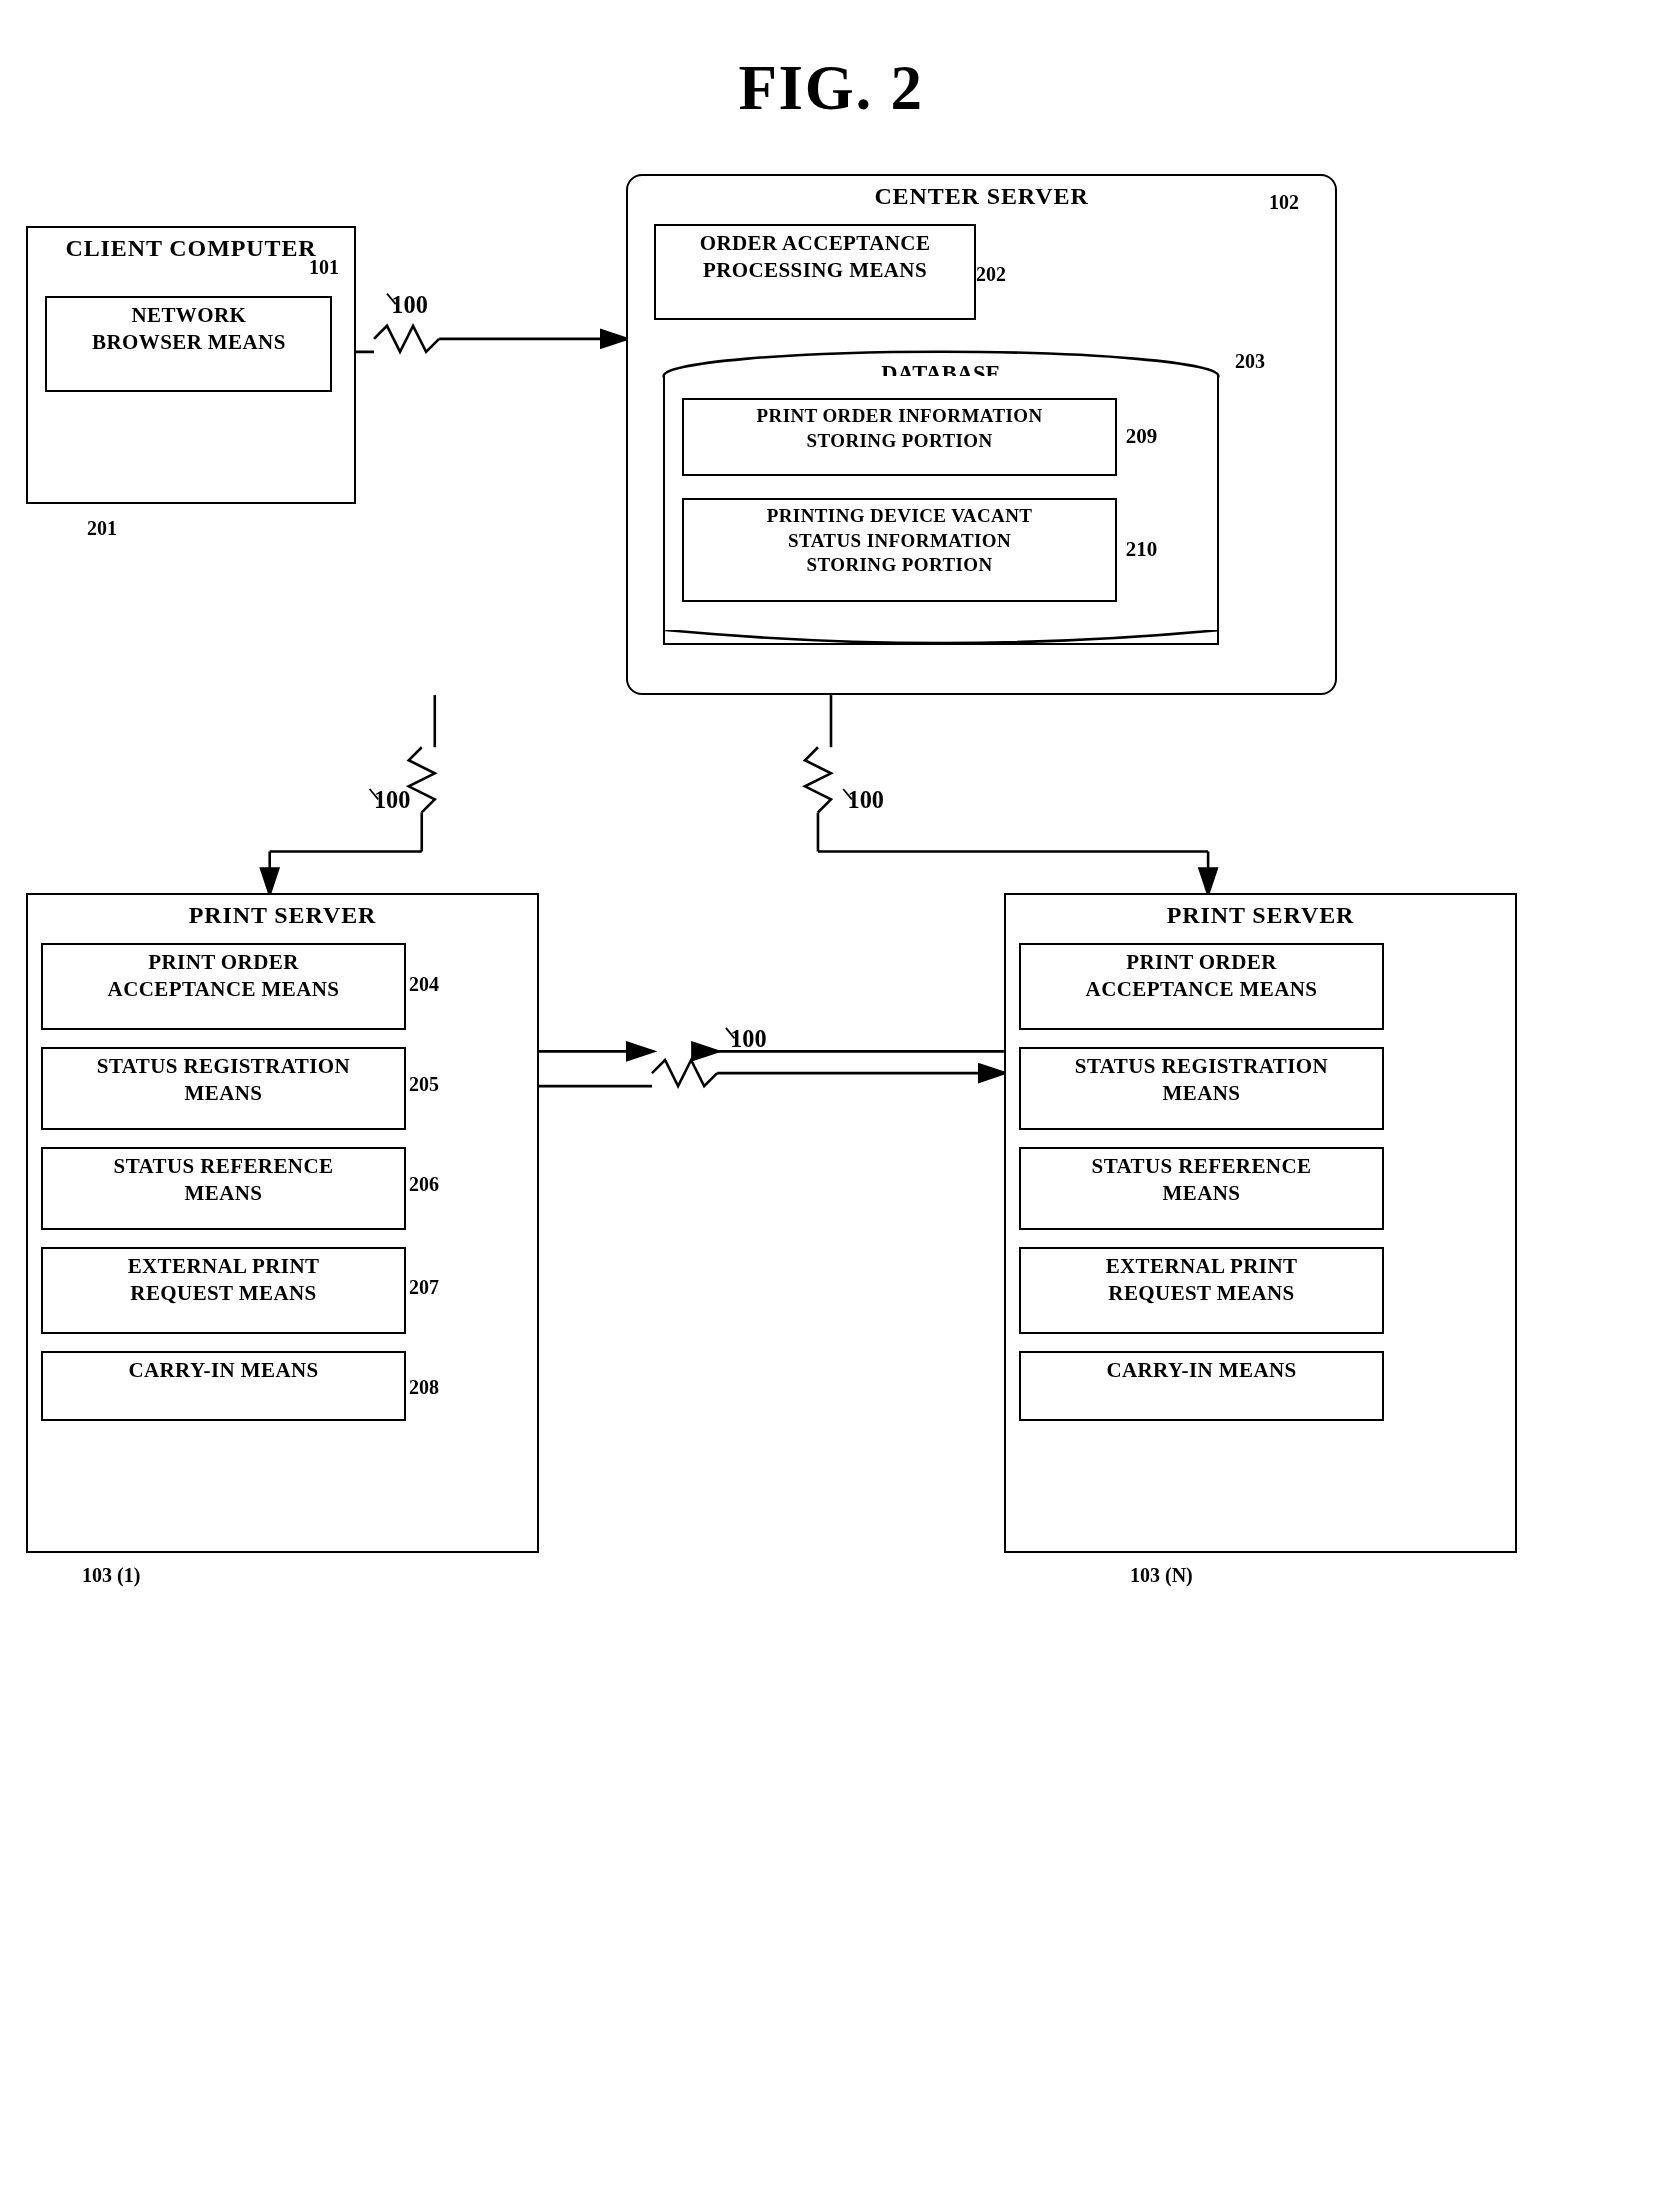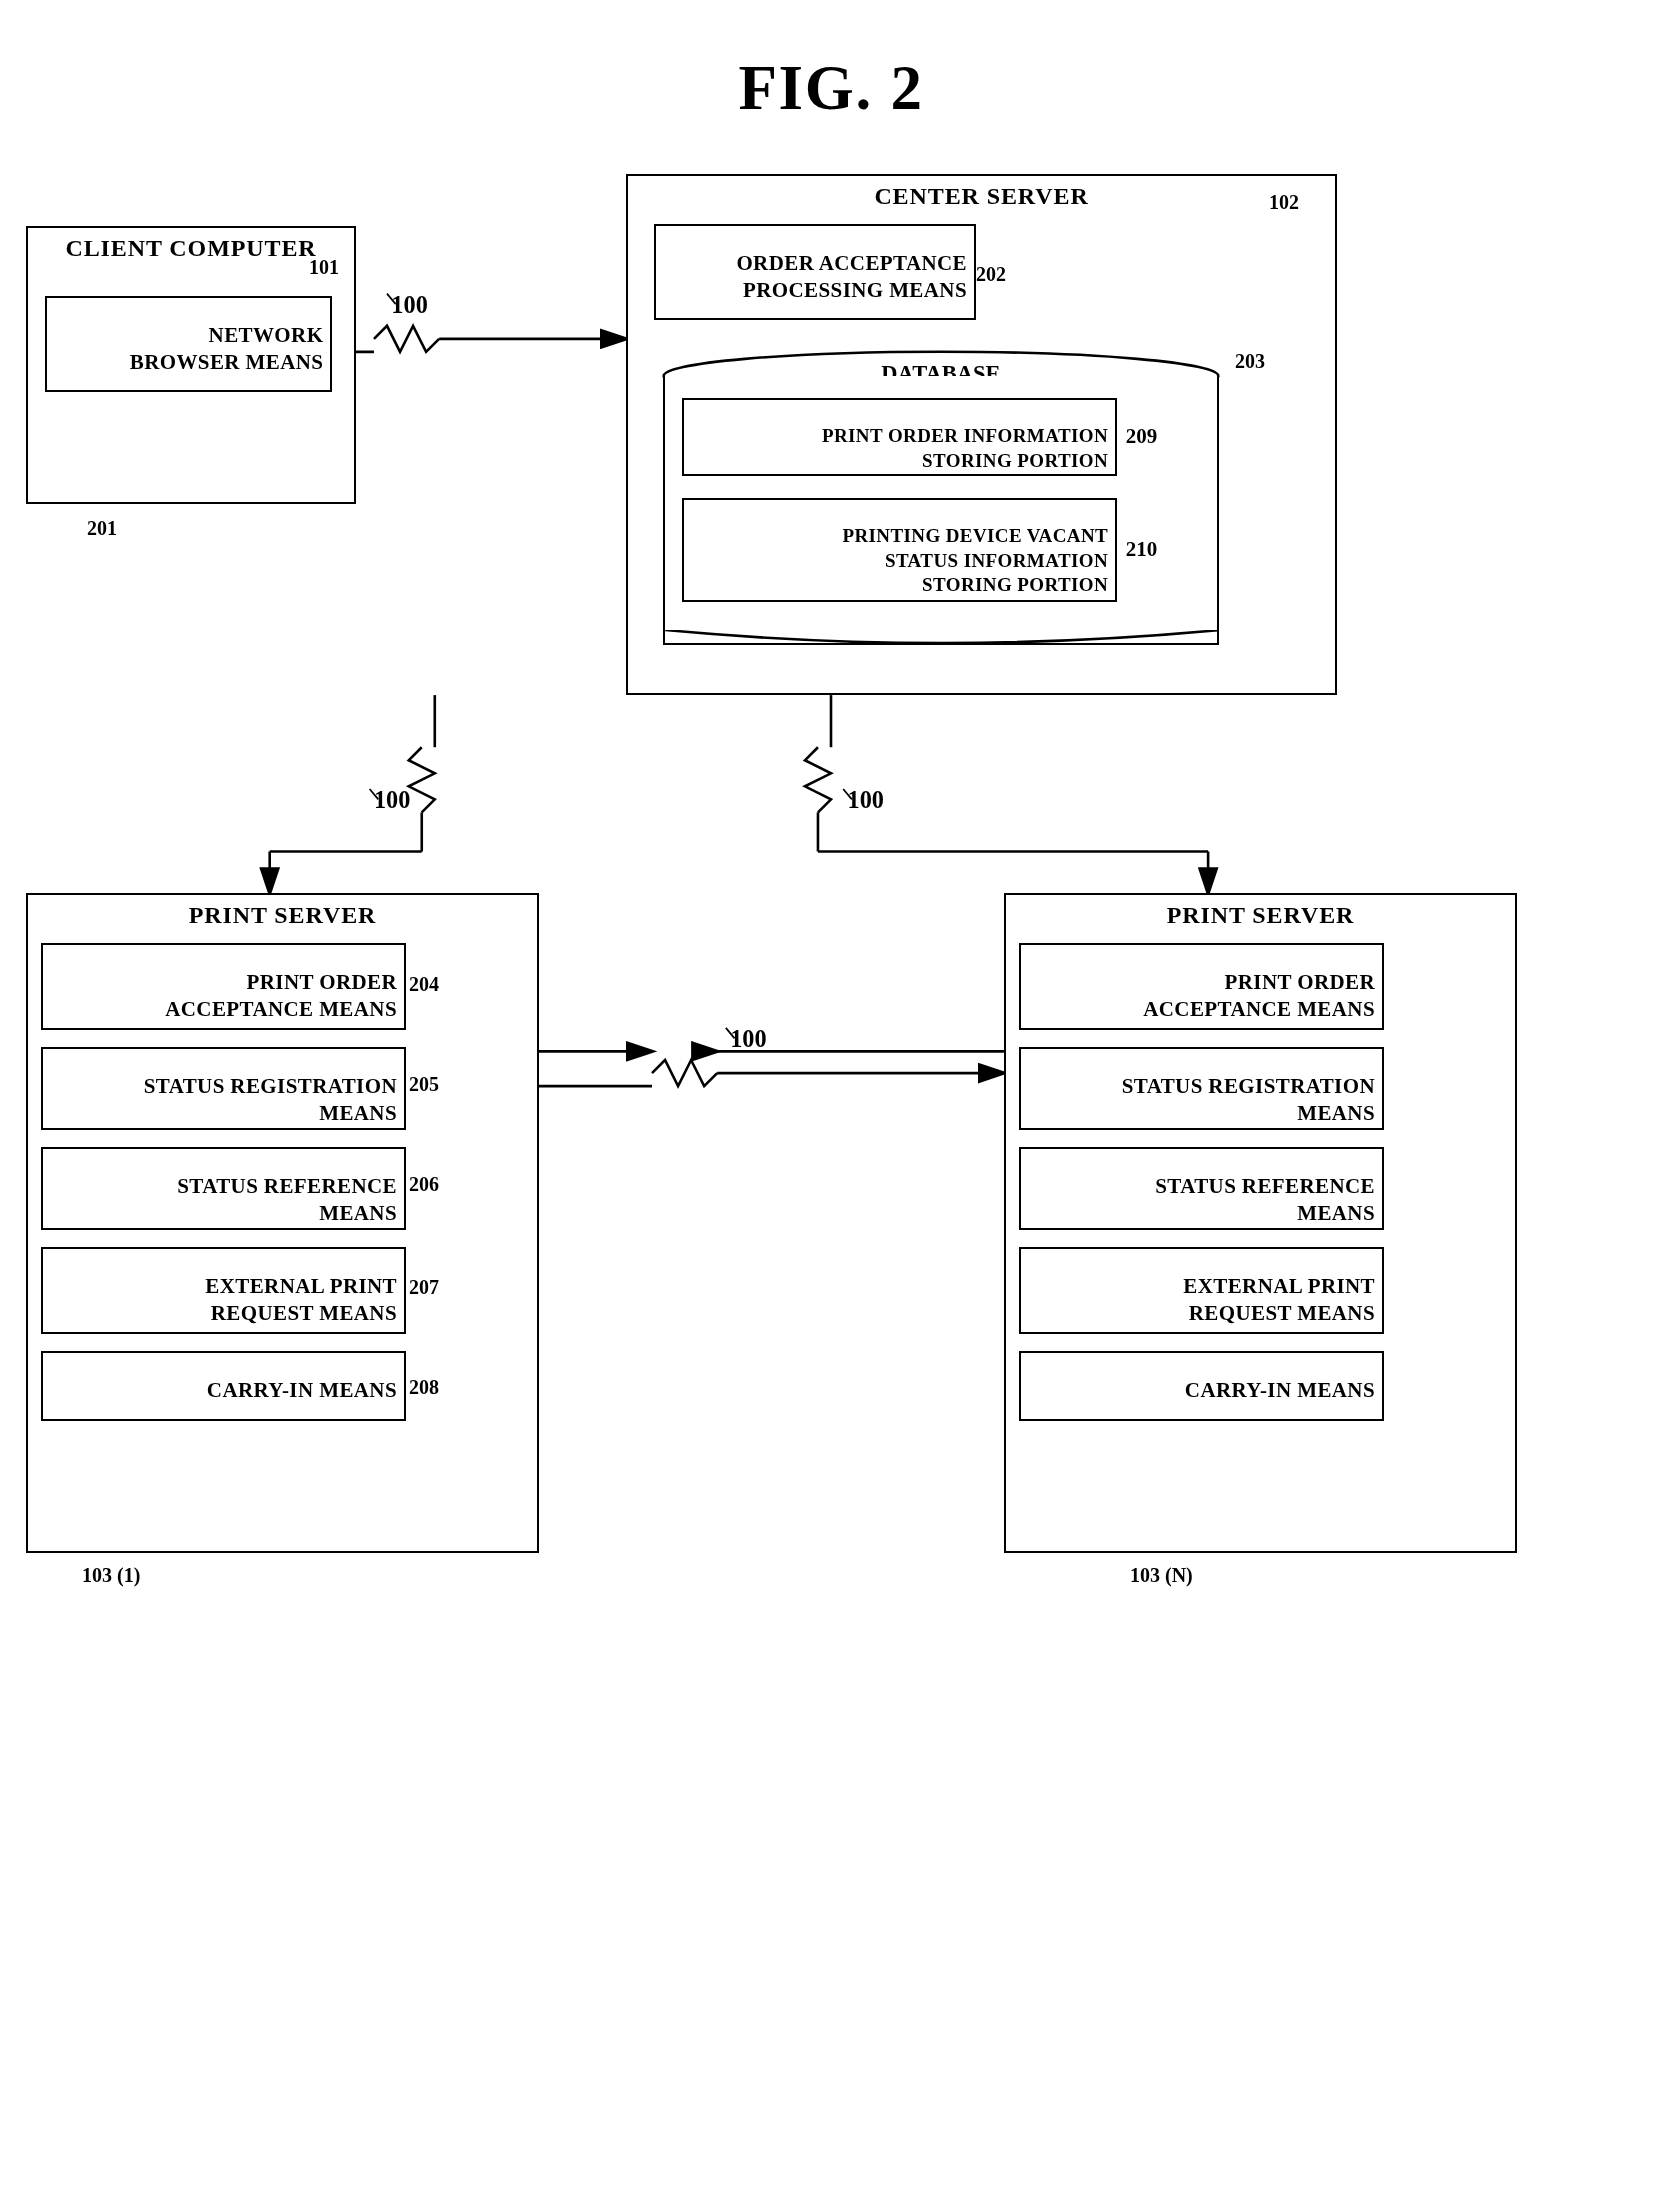--- a/index.html
+++ b/index.html
@@ -39,22 +39,22 @@
       letter-spacing: 0.9px;
     }
     .inner-box {
       position: absolute;
       border: 2.2px solid #000;
       background: #fff;
     }
     .inner-box-text {
       font-size: 21px;
       font-weight: bold;
-      text-align: right;
-      padding: 24px 7px;
+      text-align: center;
+      padding: 4px 7px;
       line-height: 1.3;
       letter-spacing: 0.4px;
     }
     .label {
       position: absolute;
       font-size: 20px;
       font-weight: bold;
       font-family: 'Times New Roman', Times, serif;
     }
     svg text {
@@ -132,21 +132,21 @@
     <div class="box-title">CLIENT COMPUTER</div>
     <div class="inner-box" style="left:17.4px; top:52px; width:287px; height:96px;margin-top:16px;">
       <div class="inner-box-text">NETWORK<br>BROWSER MEANS</div>
     </div>
   </div>
 
   <div class="label" style="left:87px; top:378px;">201</div>
 
   <div class="label" style="left:309px; top:117px;">101</div>
 
-  <div class="box" style="left:626px; top:35px; width:711px; height:521px;">
+  <div class="box" style="left:626px; top:35px; width:711px; height:521px;border-radius:16px;">
     <div class="box-title">CENTER SERVER</div>
 
     <div class="inner-box" style="left:26px; top:48px; width:322px; height:96px;">
       <div class="inner-box-text">ORDER ACCEPTANCE<br>PROCESSING MEANS</div>
     </div>
 
     <div class="label" style="left:348px; top:87px;">202</div>
 
     <div style="position:absolute; left:26px; top:174px; width:574px; height:313px;">
 

